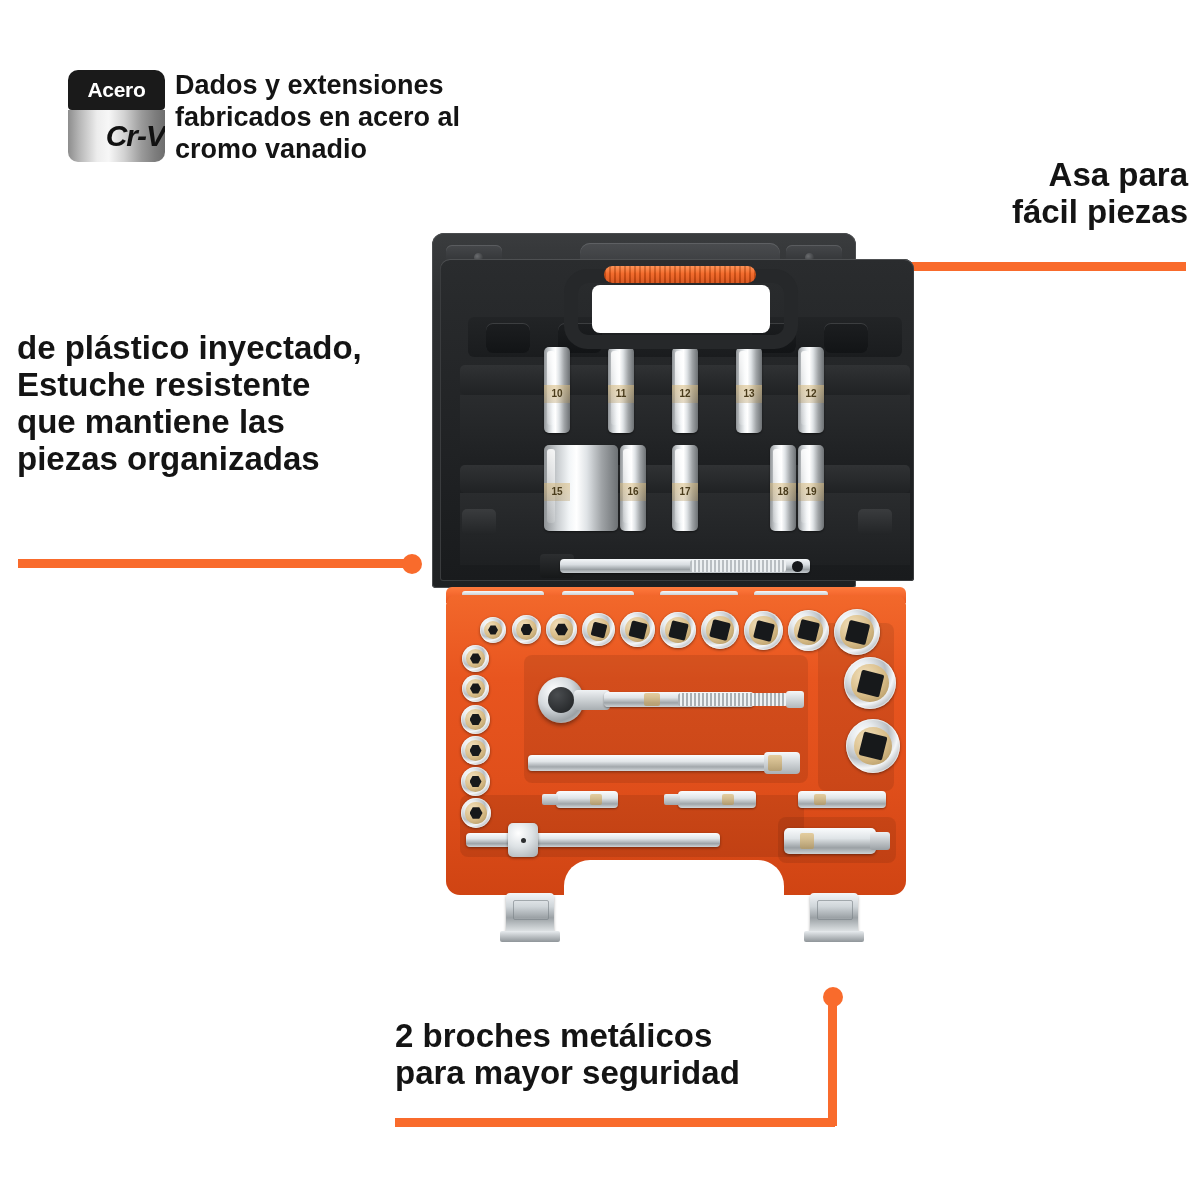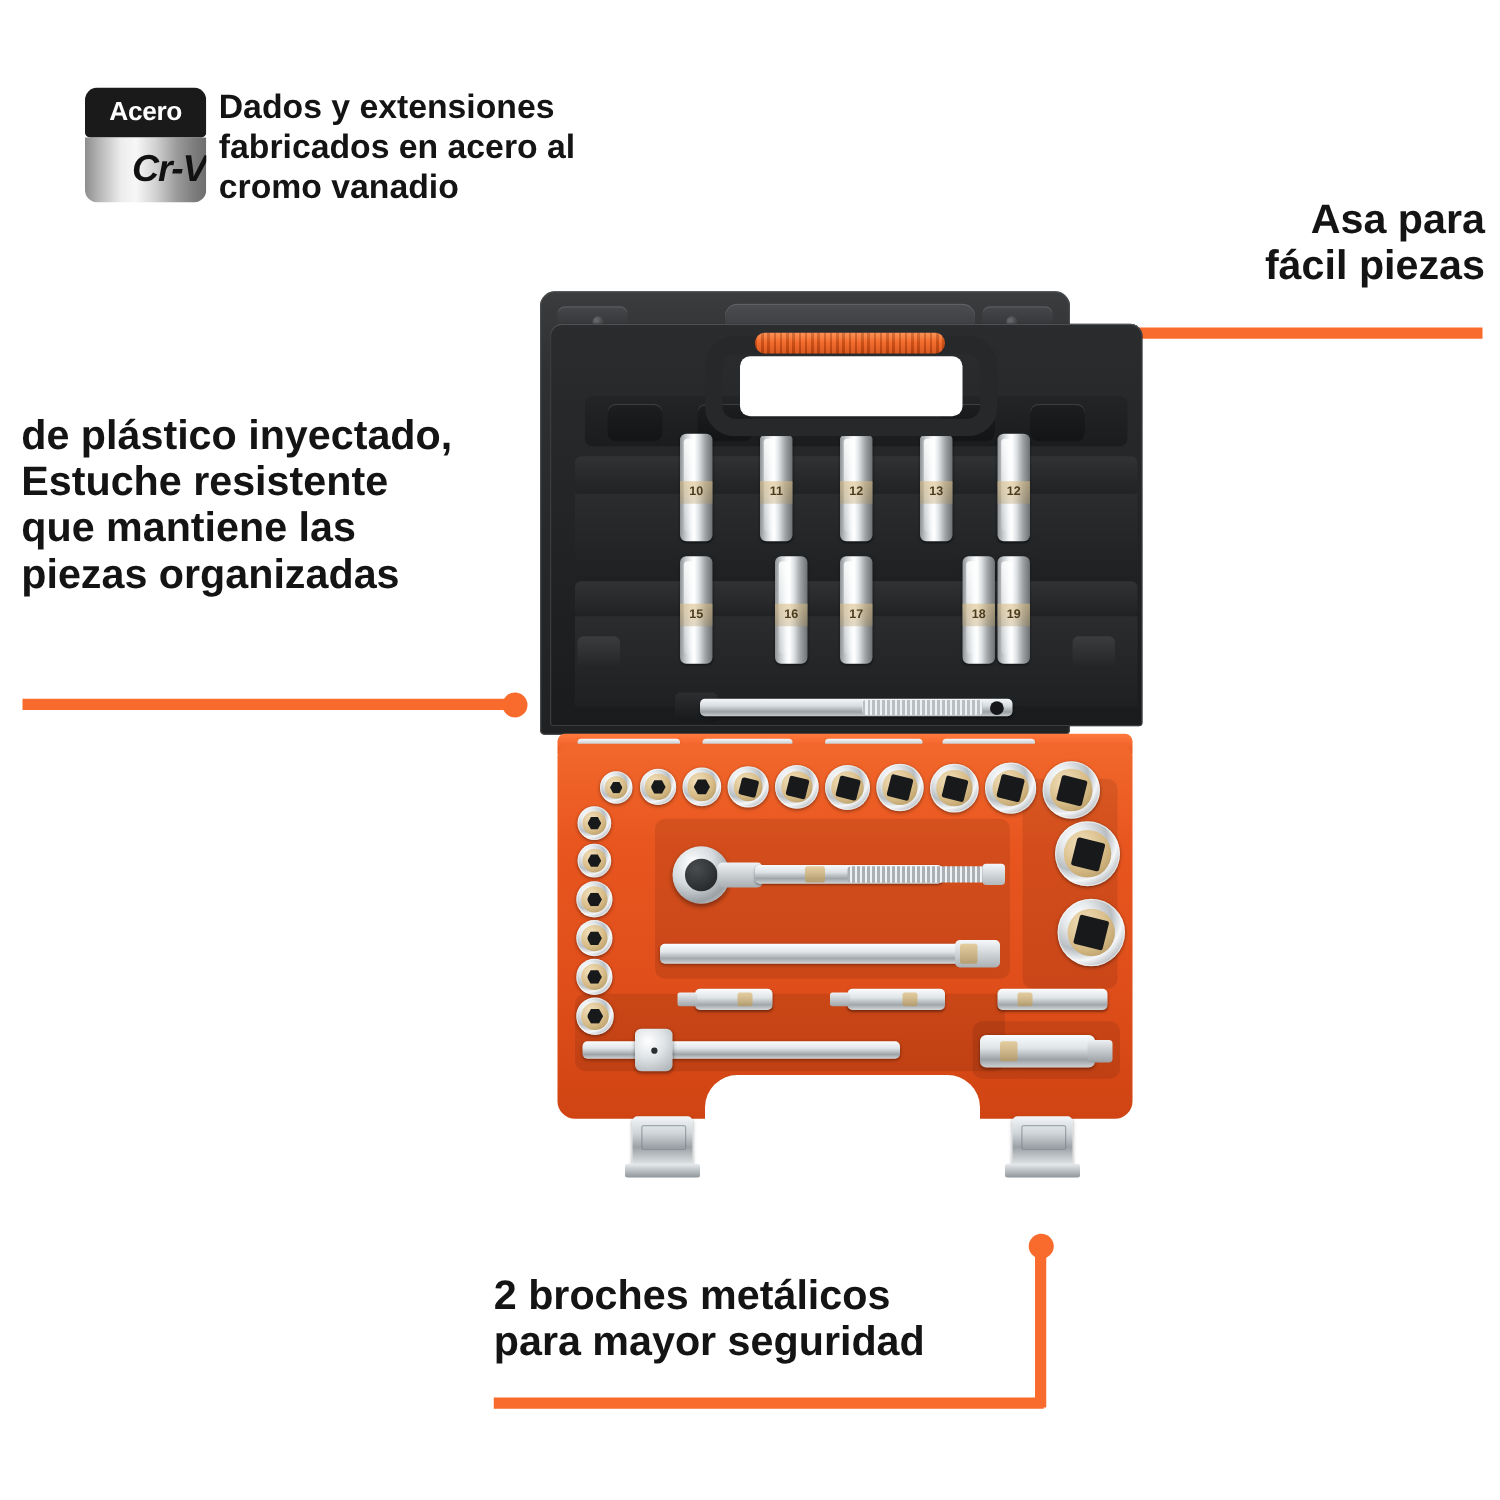--- a/index.html
+++ b/index.html
@@ -398,21 +398,21 @@
         </div>
         <div class="dsock" style="left:296px;top:88px;">
           <div class="ring"></div>
           <div class="lbl">13</div>
         </div>
         <div class="dsock" style="left:358px;top:88px;">
           <div class="ring"></div>
           <div class="lbl">12</div>
         </div>
 
-        <div class="dsock" style="left:104px;top:186px;">
+        <div class="dsock" style="left:104px;top:186px;padding-left:48px;">
           <div class="ring"></div>
           <div class="lbl">15</div>
         </div>
         <div class="dsock" style="left:180px;top:186px;">
           <div class="ring"></div>
           <div class="lbl">16</div>
         </div>
         <div class="dsock" style="left:232px;top:186px;">
           <div class="ring"></div>
           <div class="lbl">17</div>

